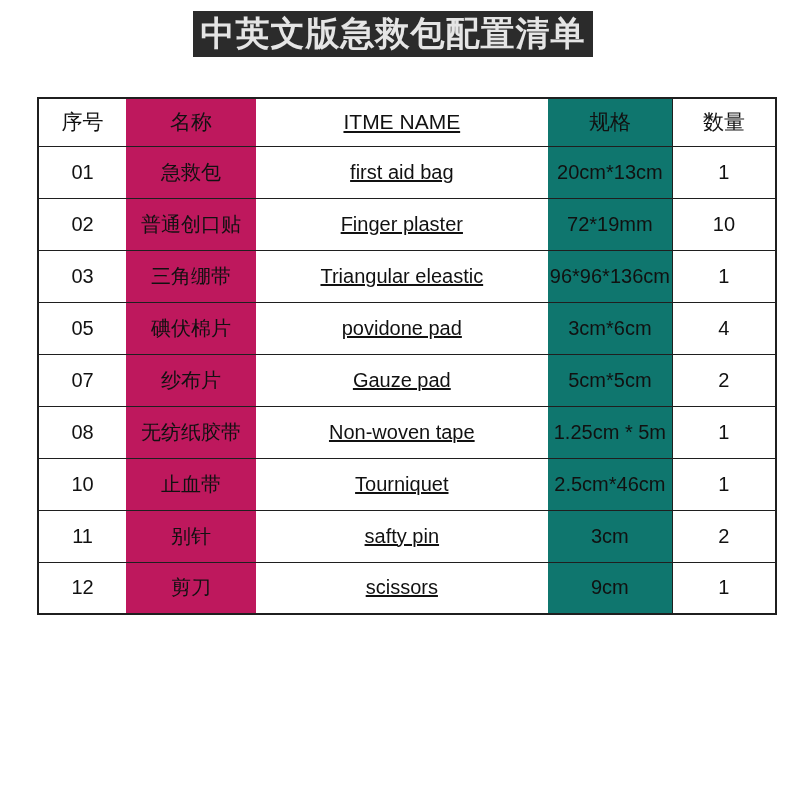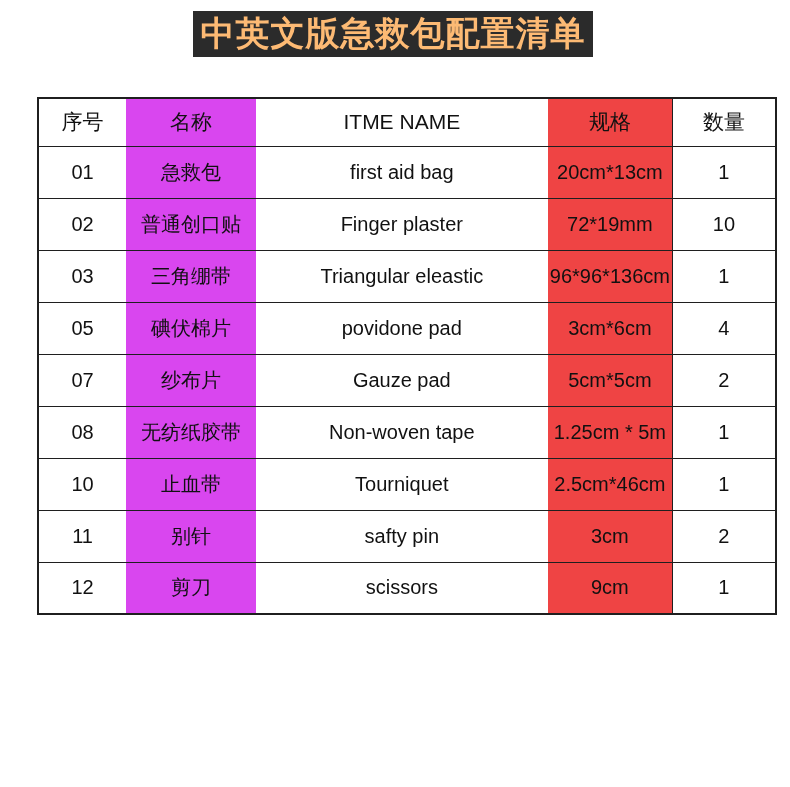--- a/index.html
+++ b/index.html
@@ -12,21 +12,21 @@
     position: relative;
   }
   .title-banner {
     position: absolute;
     left: 193px; top: 11px;
     width: 400px; height: 46px;
     background: #2b2b2b;
     display: flex; align-items: center; justify-content: center;
   }
   .title-banner .title-text {
-    color: #fdba74;
+    color: #e5e5e5;
     font-size: 34px;
     font-weight: bold;
     letter-spacing: 1px;
     white-space: nowrap;
   }
   table.kit-table {
     position: absolute;
     left: 37px; top: 97px;
     width: 740px;
     border-collapse: collapse;
@@ -40,23 +40,23 @@
     vertical-align: middle;
     font-weight: normal;
     font-size: 20px;
     white-space: nowrap;
     overflow: visible;
     padding: 0;
   }
   .kit-table th { height: 48px; font-size: 21px; }
   .kit-table td { height: 52px; }
   .col-no   { width: 85px; }
-  .col-cn   { width: 125px; background: #d946ef; }
-  .col-en   { width: 282px; }
-  .col-spec { width: 120px; background: #ef4444; }
+  .col-cn   { width: 125px; background: #be185d; }
+  .col-en   { width: 282px; text-decoration: underline; }
+  .col-spec { width: 120px; background: #0f766e; }
   .col-qty  { width: 100px; border-left: 1.5px solid #1f1f1f; }
 </style>
 </head>
 <body>
 
 <div class="title-banner">
   <span class="title-text">中英文版急救包配置清单</span>
 </div>
 
 <table class="kit-table">

